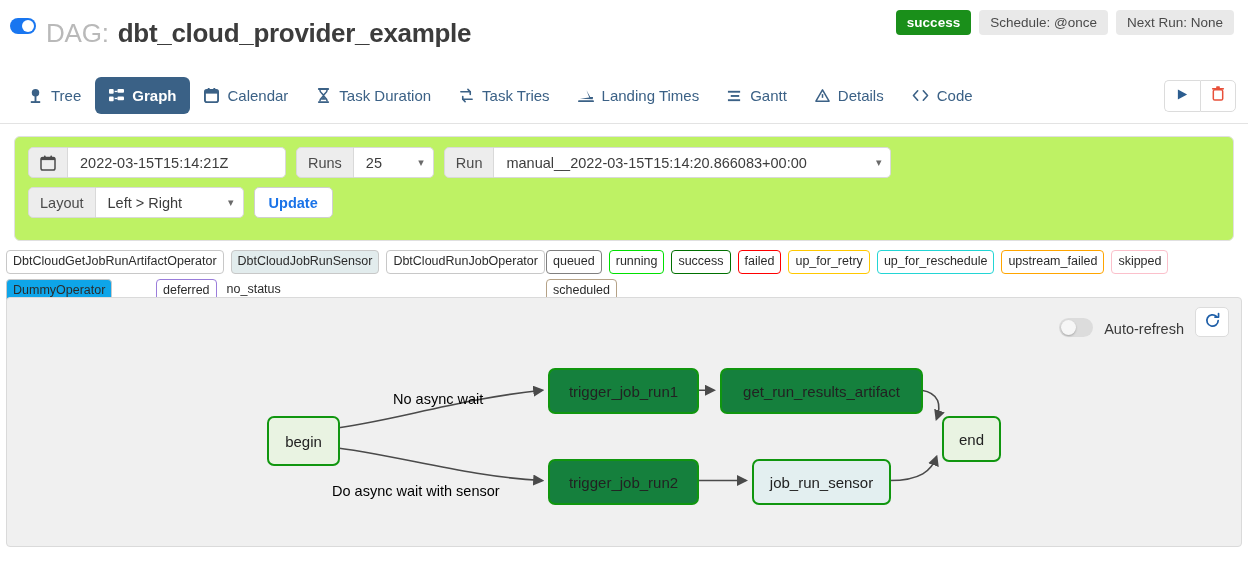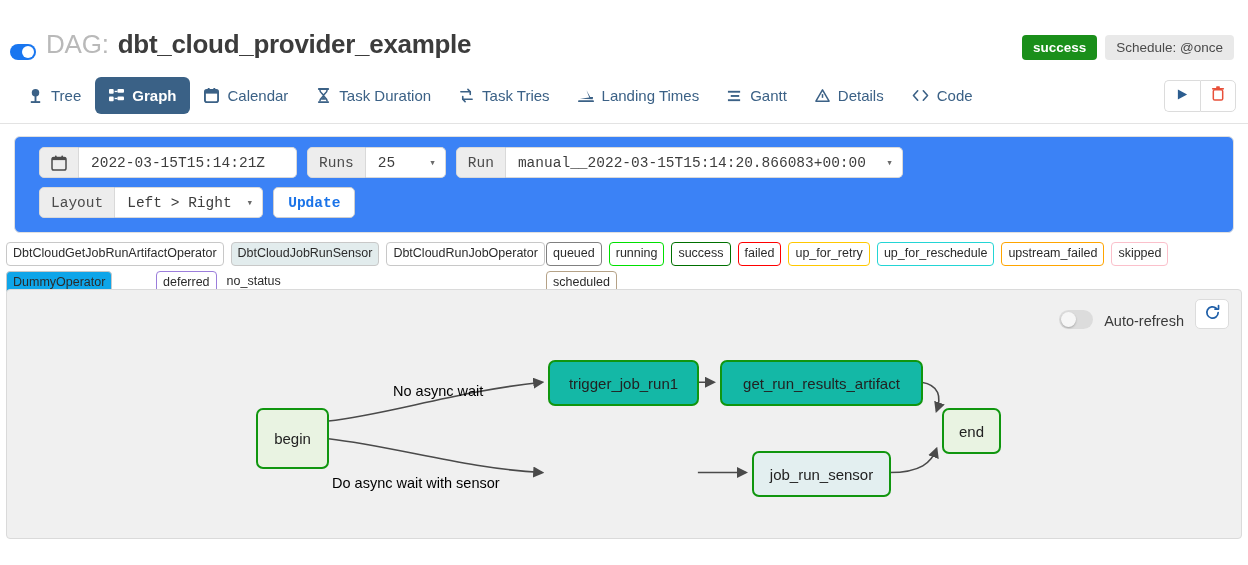--- a/index.html
+++ b/index.html
@@ -6,21 +6,21 @@
   html, body {
     margin: 0; padding: 0;
     background: #ffffff;
     font-family: "Liberation Sans", sans-serif;
     -webkit-font-smoothing: antialiased;
   }
   body { width: 1248px; height: 565px; overflow: hidden; position: relative; }
 
   
   .header {
-    display: flex; align-items: flex-end;
+    display: flex; align-items: flex-start;
     padding: 18px 14px 8px 10px;
     height: 68px;
   }
   .dag-toggle {
     width: 26px; height: 16px; border-radius: 9px;
     background: #1976f0; position: relative; flex: none;
     margin-right: 10px;
   }
   .dag-toggle::after {
     content: ""; position: absolute; top: 2px; right: 2px;
@@ -65,26 +65,25 @@
     width: 36px; height: 32px; border: 1px solid #dcdcdc; background: #fff;
     display: flex; align-items: center; justify-content: center; cursor: pointer;
   }
   .action-btn:first-child { border-radius: 5px 0 0 5px; border-right: none; }
   .action-btn:last-child  { border-radius: 0 5px 5px 0; }
 
   
   .formbar {
     margin: 12px 14px 0 14px;
     border: 1px solid #e0e0e0; border-radius: 6px;
-    background: #3b82f6;
-    padding: 10px 10px 10px 24px;
-    font-family: Liberation Mono, monospace;
+    background: #bef264;
+    padding: 10px 10px 10px 13px;
   }
   .formrow { display: flex; align-items: center; gap: 0; margin-bottom: 9px; }
-  .formrow:last-child { margin-bottom: 4px; }
+  .formrow:last-child { margin-bottom: 12px; }
   .ig { display: flex; align-items: stretch; }
   .ig-addon {
     background: #ededed; border: 1px solid #d9d9d9;
     font-size: 14.5px; color: #4b4b4b;
     display: flex; align-items: center; padding: 0 11px;
   }
   .ig .ig-addon:first-child { border-radius: 5px 0 0 5px; }
   .ig-field {
     border: 1px solid #d9d9d9; border-left: none; background: #fff;
     font-size: 14.5px; color: #3d3d3d;
@@ -156,21 +155,21 @@
   .refresh-btn {
     width: 34px; height: 30px; background: #fff; border: 1px solid #dcdcdc;
     border-radius: 5px; display: flex; align-items: center; justify-content: center;
     cursor: pointer;
   }
 
   .node {
     position: absolute;
     border: 2px solid #10960f;
     border-radius: 7px;
-    background: #14b8a6;
+    background: #15803d;
     display: flex; align-items: center; justify-content: center;
     font-size: 15px; color: #222; white-space: nowrap;
     cursor: pointer;
   }
   .node.dummy  { background: #e9f3e2; }
   .node.sensor { background: #e3eff0; }
 
   .edge-label {
     position: absolute; font-size: 14.5px; color: #000000; white-space: nowrap;
   }
@@ -180,20 +179,21 @@
 <body>
 
 <div class="header">
   <div class="dag-toggle"></div>
   <span class="dag-label">DAG:</span>
   <span class="dag-name">dbt_cloud_provider_example</span>
   <div class="header-spacer"></div>
   <div class="badges">
     <span class="badge success">success</span>
     <span class="badge">Schedule: @once</span>
+    <span class="badge">Next Run: None</span>
   </div>
 </div>
 
 <div class="navbar">
 
   <div class="tab">
     <span>
       <svg width="15" height="15" viewBox="0 0 16 16">
           <circle cx="8" cy="5" r="4" fill="currentColor"></circle>
           <rect x="7" y="8" width="2" height="7" fill="currentColor"></rect>
@@ -405,21 +405,22 @@
       </marker>
     </defs>
     <path d="M322,132 C 380,126 450,102 536,93" fill="none" stroke="#4a4a4a" stroke-width="1.6" marker-end="url(#arrow)"></path>
     <path d="M322,150 C 390,158 460,180 536,184" fill="none" stroke="#4a4a4a" stroke-width="1.6" marker-end="url(#arrow)"></path>
     <path d="M692,93 L708,93" fill="none" stroke="#4a4a4a" stroke-width="1.6" marker-end="url(#arrow)"></path>
     <path d="M916,93 C 934,96 936,108 931,122" fill="none" stroke="#4a4a4a" stroke-width="1.6" marker-end="url(#arrow)"></path>
     <path d="M692,184 L740,184" fill="none" stroke="#4a4a4a" stroke-width="1.6" marker-end="url(#arrow)"></path>
     <path d="M884,184 C 915,184 926,174 931,160" fill="none" stroke="#4a4a4a" stroke-width="1.6" marker-end="url(#arrow)"></path>
   </svg>
 
-  <div class="node dummy" style="left:249px; top:118px; width:73px;  height:61px;">begin</div>
+  <div class="node dummy" style="left:260px; top:118px; width:73px;  height:50px;">begin</div>
   <div class="node" style="left:541px; top:70px;  width:151px; height:46px;">trigger_job_run1</div>
   <div class="node" style="left:713px; top:70px;  width:203px; height:46px;">get_run_results_artifact</div>
   <div class="node dummy" style="left:935px; top:118px; width:59px;  height:46px;">end</div>
+  <div class="node" style="left:541px; top:161px; width:151px; height:46px;">trigger_job_run2</div>
   <div class="node sensor" style="left:745px; top:161px; width:139px; height:46px;">job_run_sensor</div>
 
   <div class="edge-label" style="left:386px; top:93px;">No async wait</div>
   <div class="edge-label" style="left:325px; top:185px;">Do async wait with sensor</div>
 </div>
 
 </body></html>

